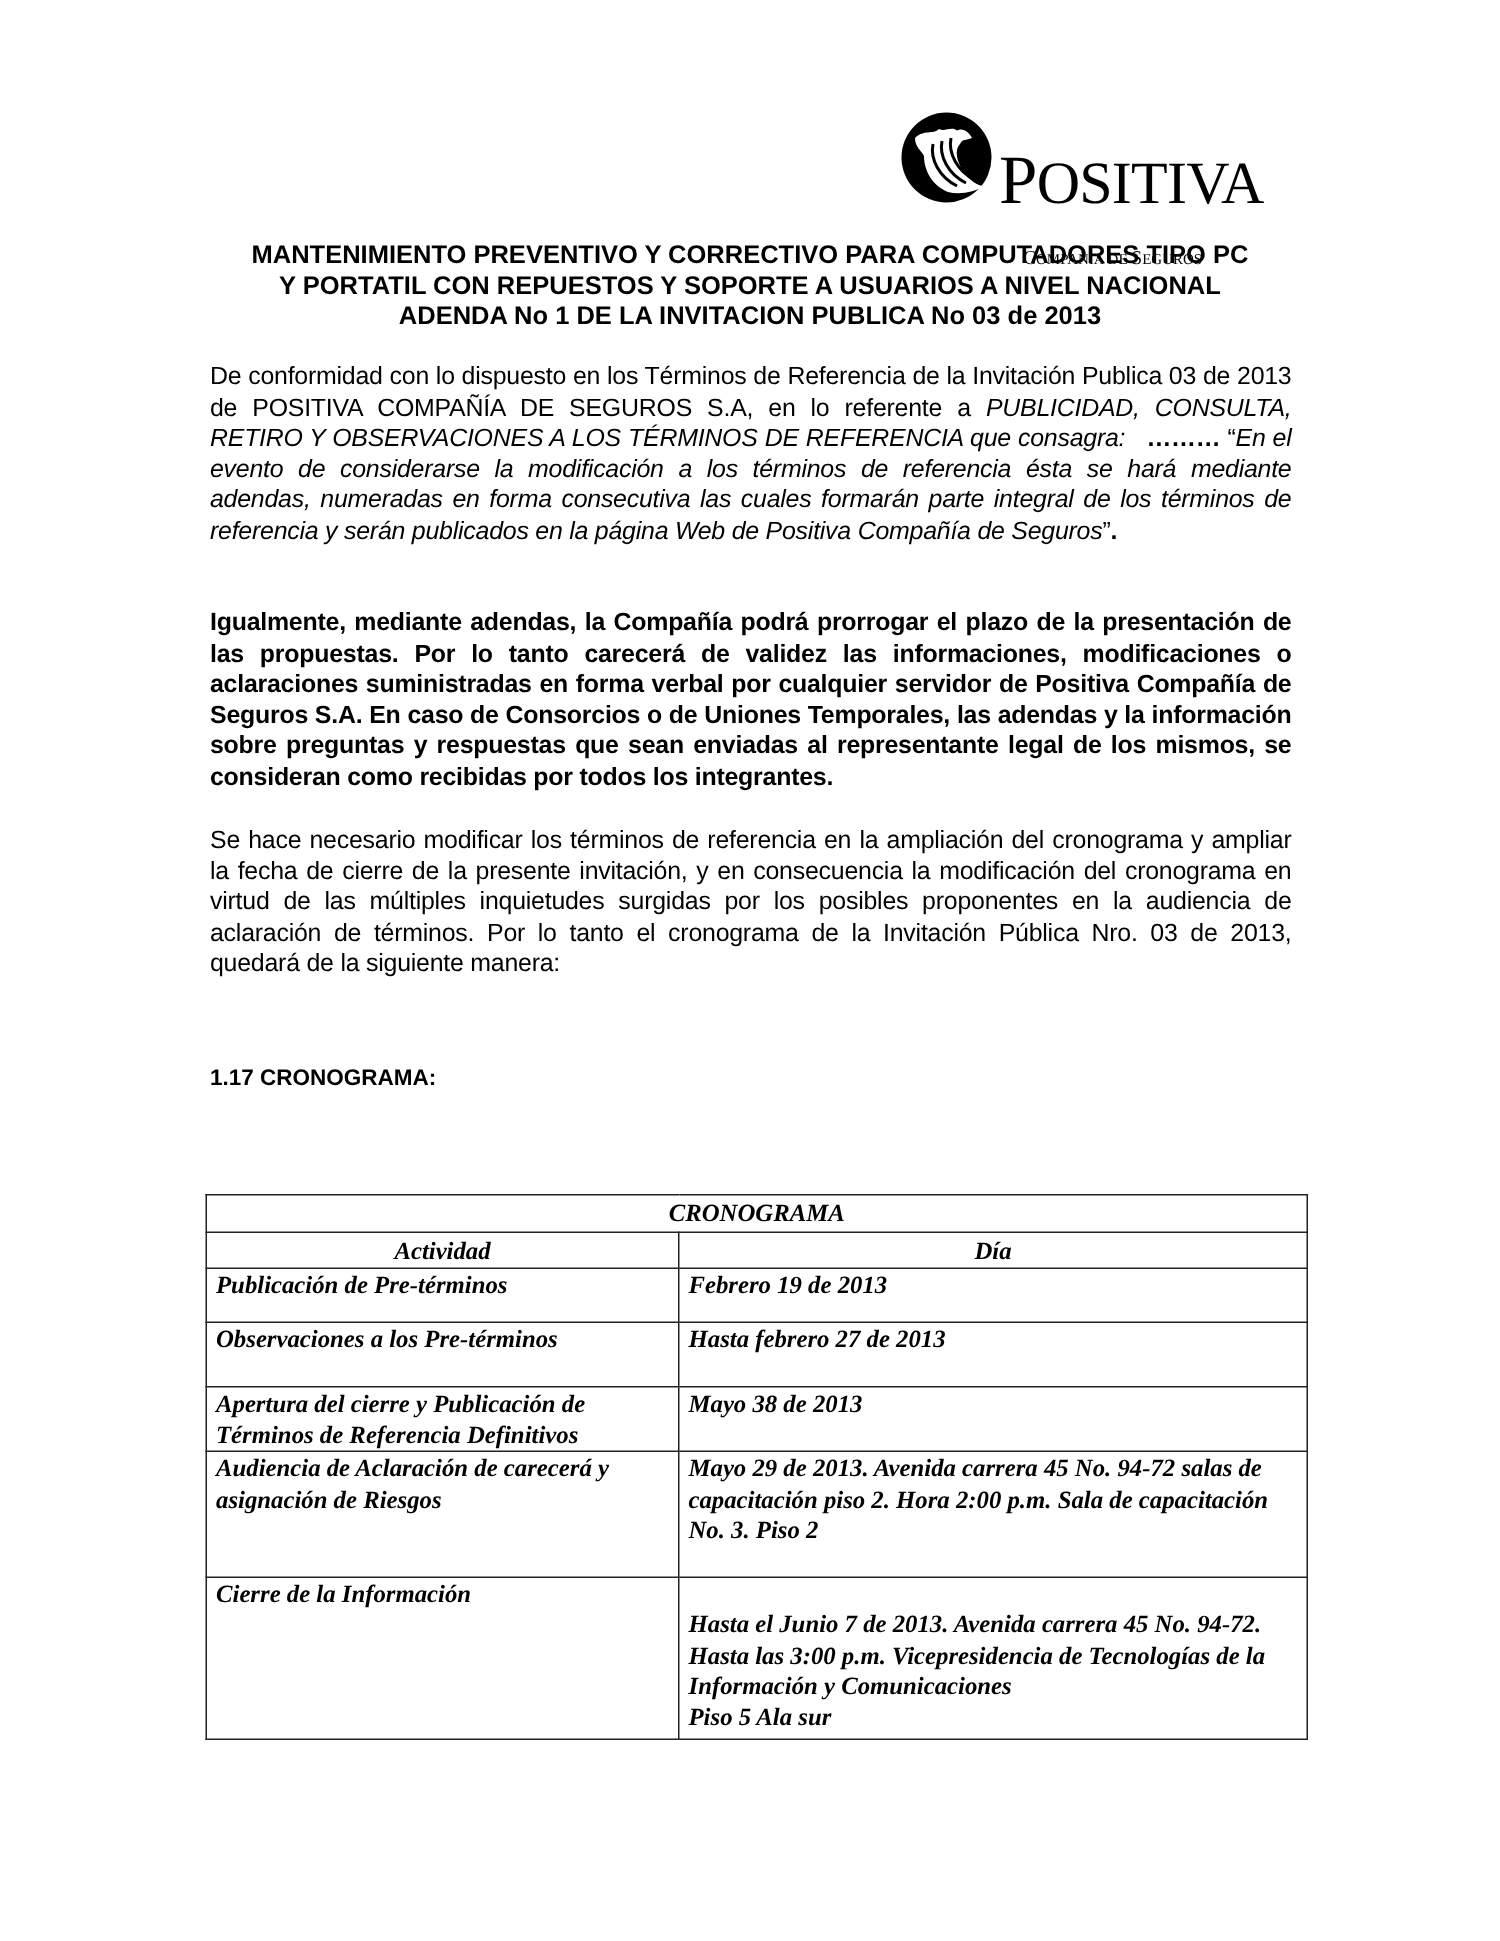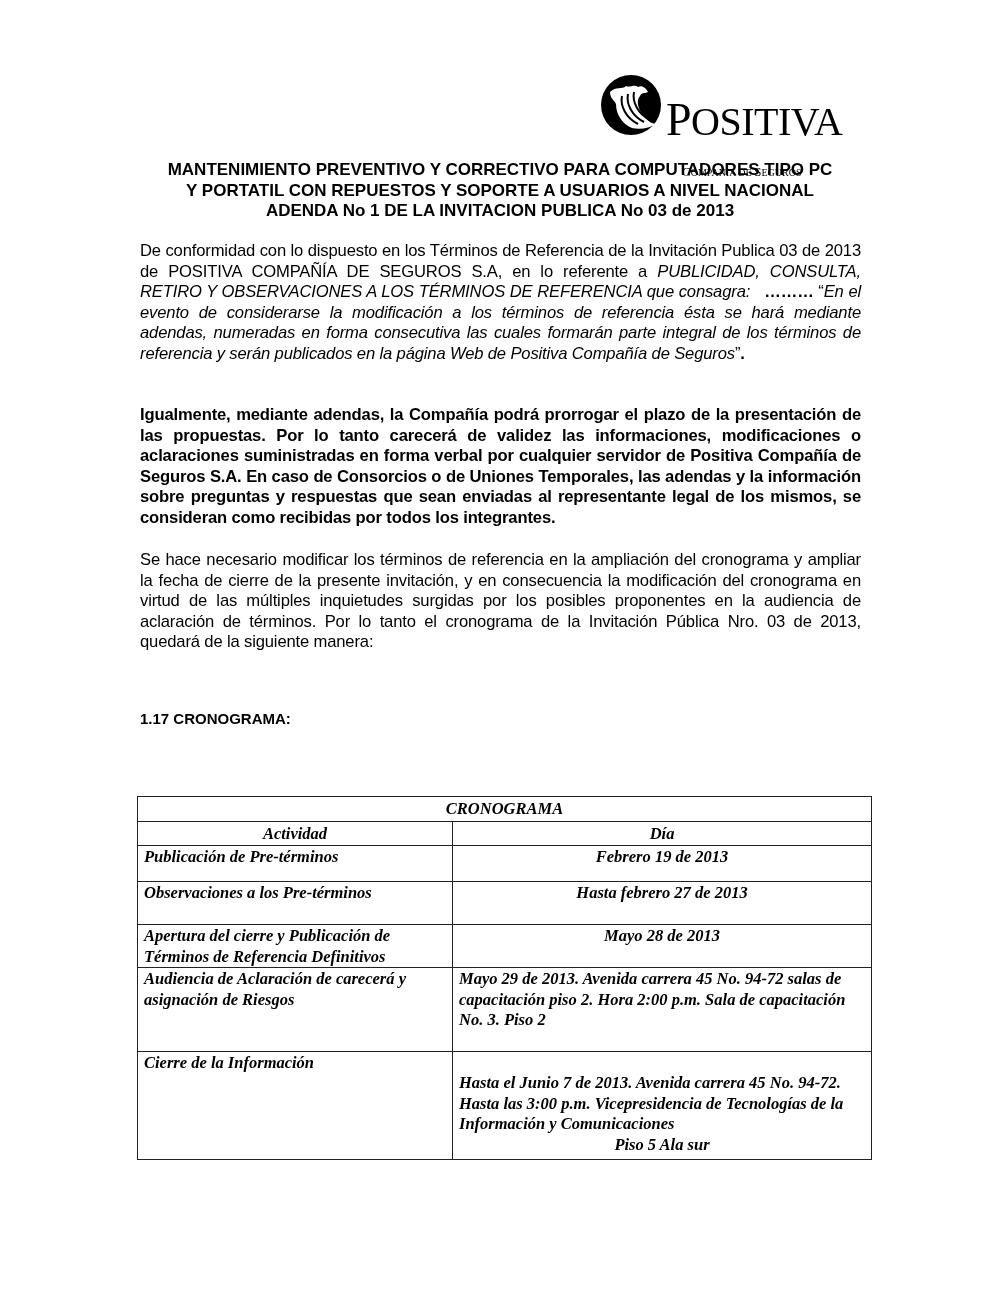--- a/index.html
+++ b/index.html
@@ -17,21 +17,21 @@
   .p2 { top: 405px; font-weight: bold; }
   .p3 { top: 550px; }
   .para i { font-style: italic; margin-top: 15px; }
   .para b { font-weight: bold; }
   .section { position: absolute; left: 140px; top: 710px; font-family: "Liberation Sans", sans-serif; font-weight: bold; font-size: 15px; }
 
   table.crono { position: absolute; left: 137px; top: 796px; width: 735px; border-collapse: collapse; font-family: "Liberation Serif", serif; font-style: italic; font-weight: bold; font-size: 16.5px; line-height: 20.5px; border-radius: 16px; }
   table.crono td, table.crono th { border: 1.6px solid #222; vertical-align: top; padding: 1px 6px 0 6px; }
   table.crono th { font-weight: bold; font-style: italic; text-align: center; padding: 2px 6px 1px 6px; }
   .c-act { width: 302px; }
-  .right { text-align: center; }
+  .right { text-align: left; }
   .left { text-align: left; }
 </style>
 </head>
 <body>
 
 <div class="logo">
   <svg class="logo-mark" viewBox="0 0 62 62">
     <circle cx="31" cy="31" r="30" fill="#000"></circle>
     <path d="M10 18 C16 12 22 16 26 12 C30 14 34 10 38 13 C42 11 46 14 48 18 C44 20 42 18 40 22 C36 26 38 34 42 40 C46 46 52 50 56 50 C50 54 40 56 32 54 C22 50 16 40 16 30 C14 26 10 24 10 18 Z" fill="#fff"></path>
     <path d="M22 22 C20 32 26 44 38 50" stroke="#000" stroke-width="2" fill="none"></path>
@@ -68,21 +68,21 @@
   <tr style="height:36px">
     <td class="left">Publicación de Pre-términos</td>
     <td class="right">Febrero 19 de 2013</td>
   </tr>
   <tr style="height:43px">
     <td class="left">Observaciones a los Pre-términos</td>
     <td class="right">Hasta febrero 27 de 2013</td>
   </tr>
   <tr style="height:42px">
     <td class="left">Apertura del cierre y Publicación de Términos de Referencia Definitivos</td>
-    <td class="right">Mayo 28 de 2013</td>
+    <td class="right">Mayo 38 de 2013</td>
   </tr>
   <tr style="height:84px">
     <td class="left">Audiencia de Aclaración de carecerá y asignación de Riesgos</td>
     <td class="left">Mayo 29 de 2013. Avenida carrera 45 No. 94-72  salas de capacitación piso 2. Hora 2:00 p.m. Sala de capacitación No. 3. Piso 2</td>
   </tr>
   <tr style="height:108px">
     <td class="left">Cierre de la Información</td>
     <td class="left" style="padding-top:21px;">
       <div>Hasta el Junio 7 de 2013. Avenida carrera 45 No. 94-72. Hasta las 3:00 p.m. Vicepresidencia de Tecnologías de la Información y Comunicaciones</div>
       <div class="right">Piso 5 Ala sur</div>

